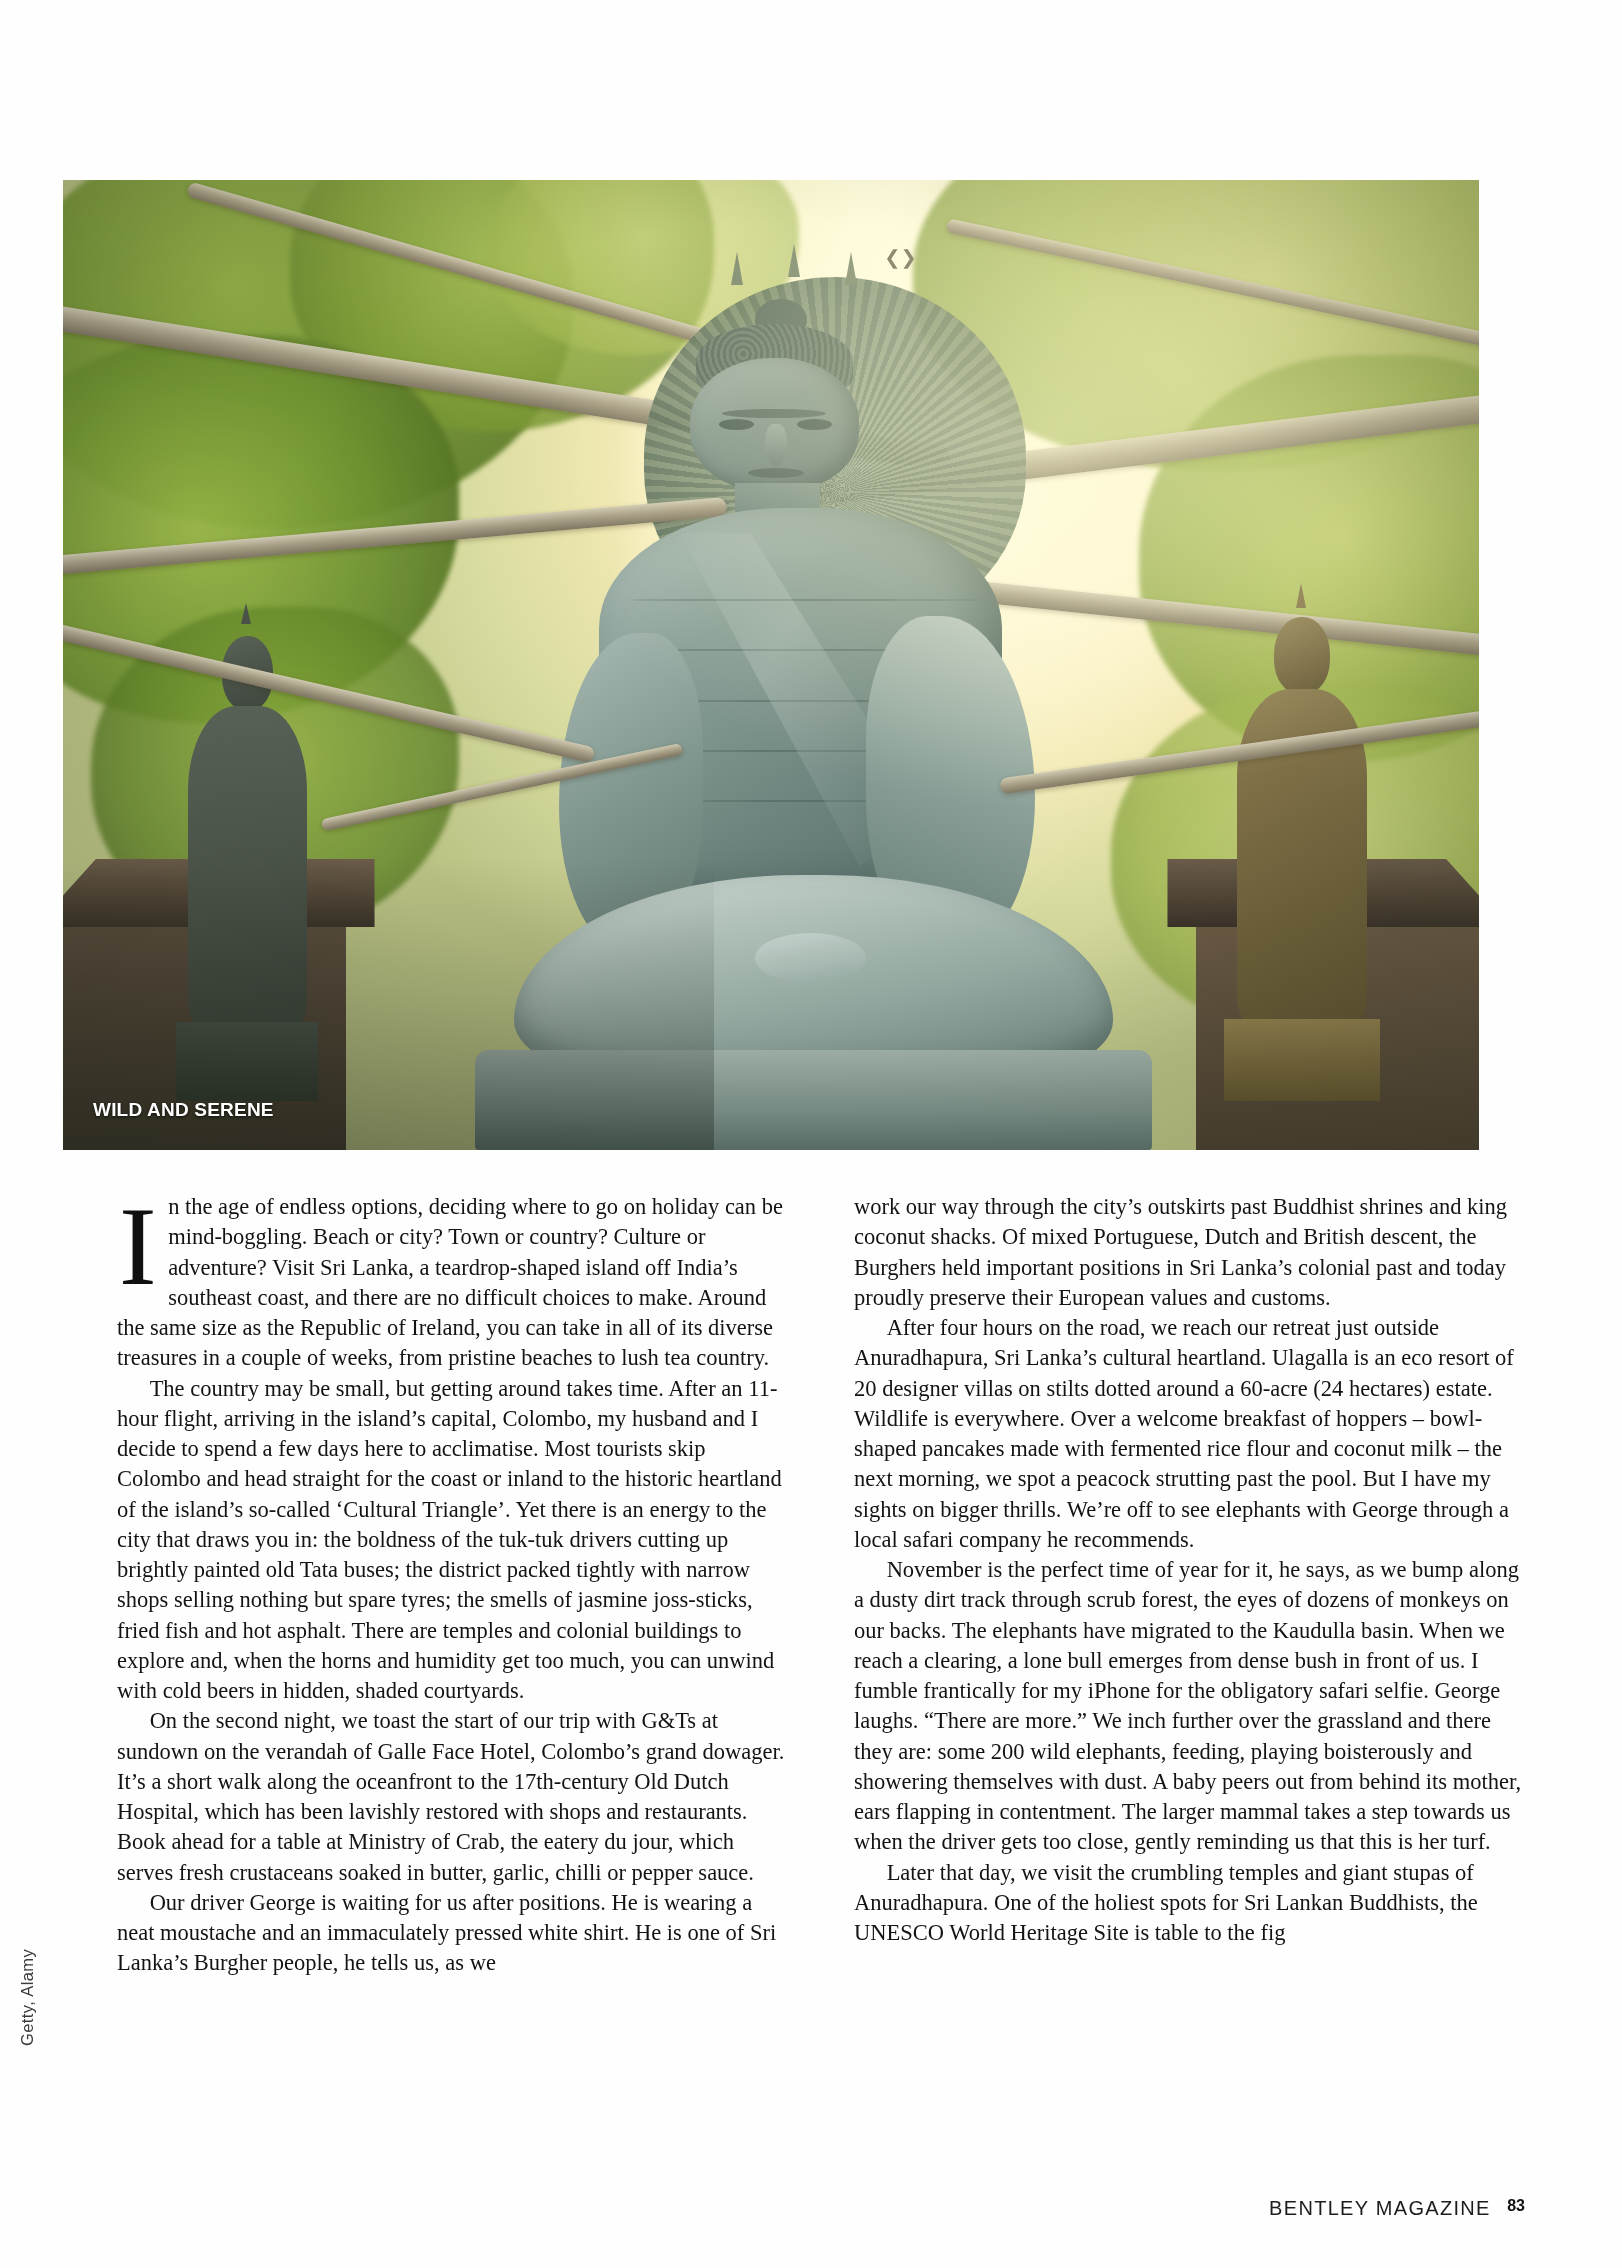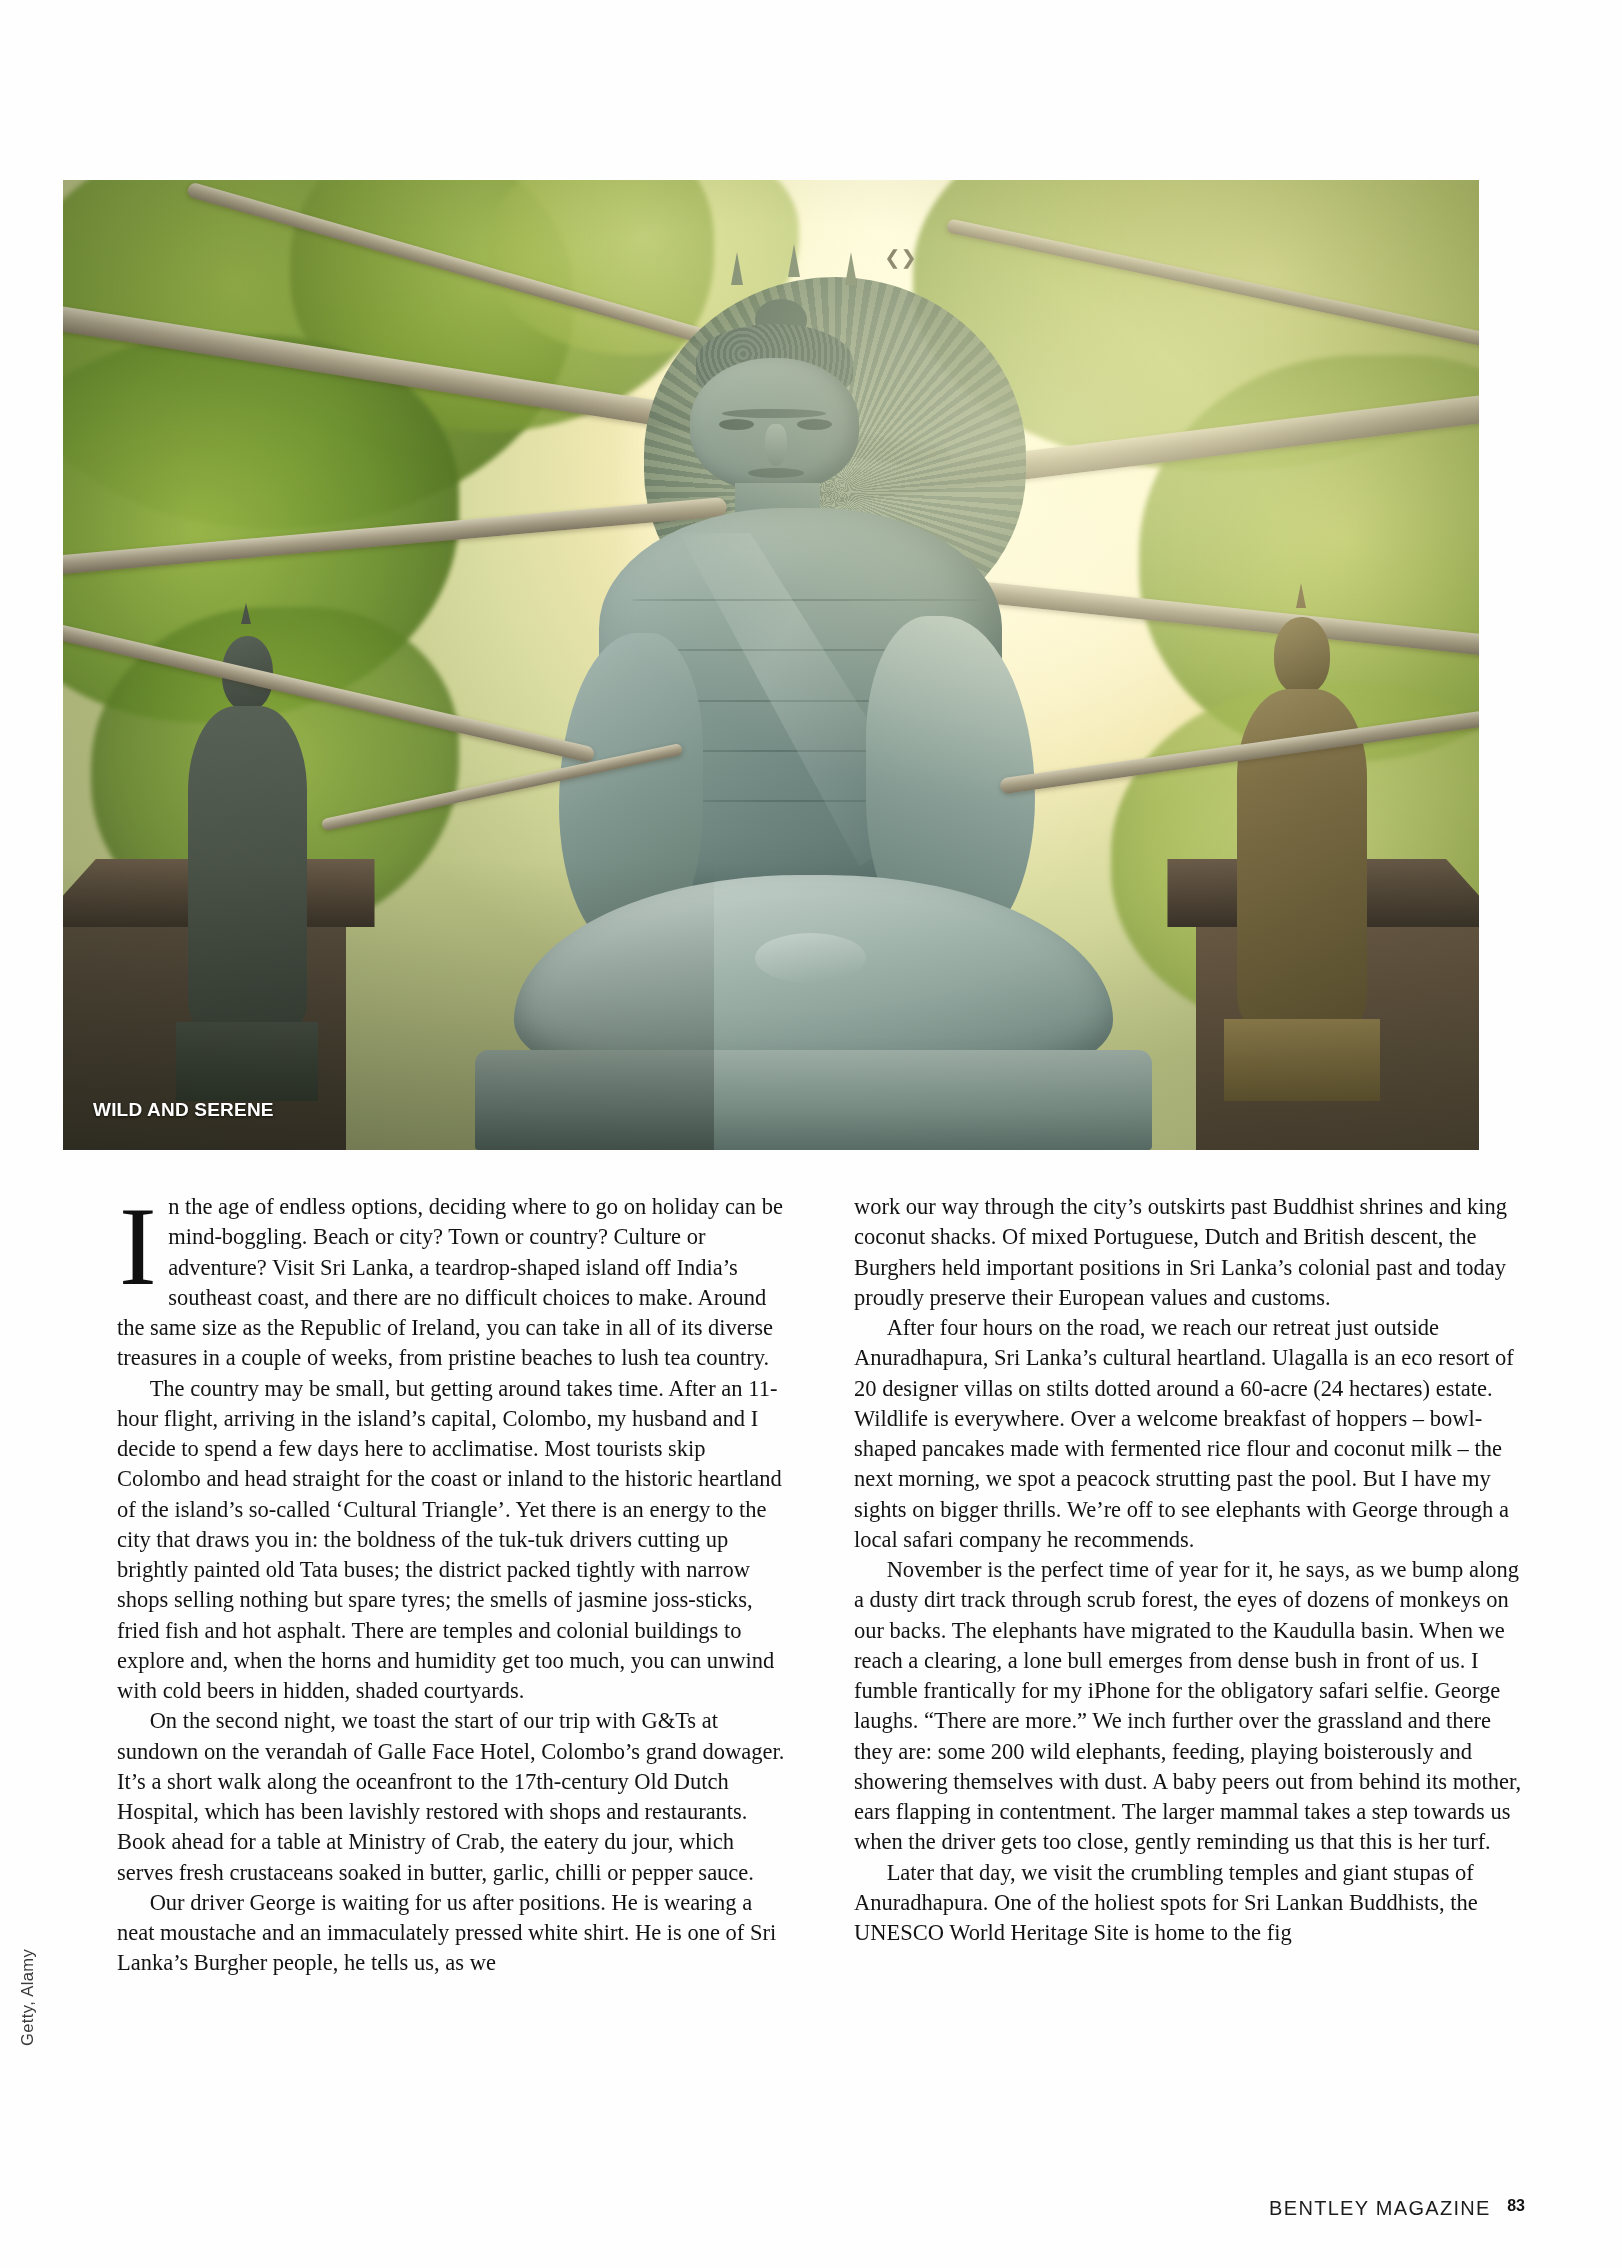--- a/index.html
+++ b/index.html
@@ -502,21 +502,21 @@
     <div class="col">
       <p class="dropcap-para">In the age of endless options, deciding where to go on holiday can be mind-boggling. Beach or city? Town or country? Culture or adventure? Visit Sri Lanka, a teardrop-shaped island off India’s southeast coast, and there are no difficult choices to make. Around the same size as the Republic of Ireland, you can take in all of its diverse treasures in a couple of weeks, from pristine beaches to lush tea country.</p>
       <p>The country may be small, but getting around takes time. After an 11-hour flight, arriving in the island’s capital, Colombo, my husband and I decide to spend a few days here to acclimatise. Most tourists skip Colombo and head straight for the coast or inland to the historic heartland of the island’s so-called ‘Cultural Triangle’. Yet there is an energy to the city that draws you in: the boldness of the tuk-tuk drivers cutting up brightly painted old Tata buses; the district packed tightly with narrow shops selling nothing but spare tyres; the smells of jasmine joss-sticks, fried fish and hot asphalt. There are temples and colonial buildings to explore and, when the horns and humidity get too much, you can unwind with cold beers in hidden, shaded courtyards.</p>
       <p>On the second night, we toast the start of our trip with G&amp;Ts at sundown on the verandah of Galle Face Hotel, Colombo’s grand dowager. It’s a short walk along the oceanfront to the 17th-century Old Dutch Hospital, which has been lavishly restored with shops and restaurants. Book ahead for a table at Ministry of Crab, the eatery du jour, which serves fresh crustaceans soaked in butter, garlic, chilli or pepper sauce.</p>
       <p>Our driver George is waiting for us after positions. He is wearing a neat moustache and an immaculately pressed white shirt. He is one of Sri Lanka’s Burgher people, he tells us, as we</p>
     </div>
     <div class="col">
       <p>work our way through the city’s outskirts past Buddhist shrines and king coconut shacks. Of mixed Portuguese, Dutch and British descent, the Burghers held important positions in Sri Lanka’s colonial past and today proudly preserve their European values and customs.</p>
       <p>After four hours on the road, we reach our retreat just outside Anuradhapura, Sri Lanka’s cultural heartland. Ulagalla is an eco resort of 20 designer villas on stilts dotted around a 60-acre (24 hectares) estate. Wildlife is everywhere. Over a welcome breakfast of hoppers – bowl-shaped pancakes made with fermented rice flour and coconut milk – the next morning, we spot a peacock strutting past the pool. But I have my sights on bigger thrills. We’re off to see elephants with George through a local safari company he recommends.</p>
       <p>November is the perfect time of year for it, he says, as we bump along a dusty dirt track through scrub forest, the eyes of dozens of monkeys on our backs. The elephants have migrated to the Kaudulla basin. When we reach a clearing, a lone bull emerges from dense bush in front of us. I fumble frantically for my iPhone for the obligatory safari selfie. George laughs. “There are more.” We inch further over the grassland and there they are: some 200 wild elephants, feeding, playing boisterously and showering themselves with dust. A baby peers out from behind its mother, ears flapping in contentment. The larger mammal takes a step towards us when the driver gets too close, gently reminding us that this is her turf.</p>
-      <p>Later that day, we visit the crumbling temples and giant stupas of Anuradhapura. One of the holiest spots for Sri Lankan Buddhists, the UNESCO World Heritage Site is home to the fig</p>
+      <p>Later that day, we visit the crumbling temples and giant stupas of Anuradhapura. One of the holiest spots for Sri Lankan Buddhists, the UNESCO World Heritage Site is table to the fig</p>
     </div>
   </div>
 
   <div class="photo-credit">Getty, Alamy</div>
 
   <div class="footer">
     <span class="footer-brand">BENTLEY MAGAZINE</span>
     <span class="footer-page">83</span>
   </div>
 

